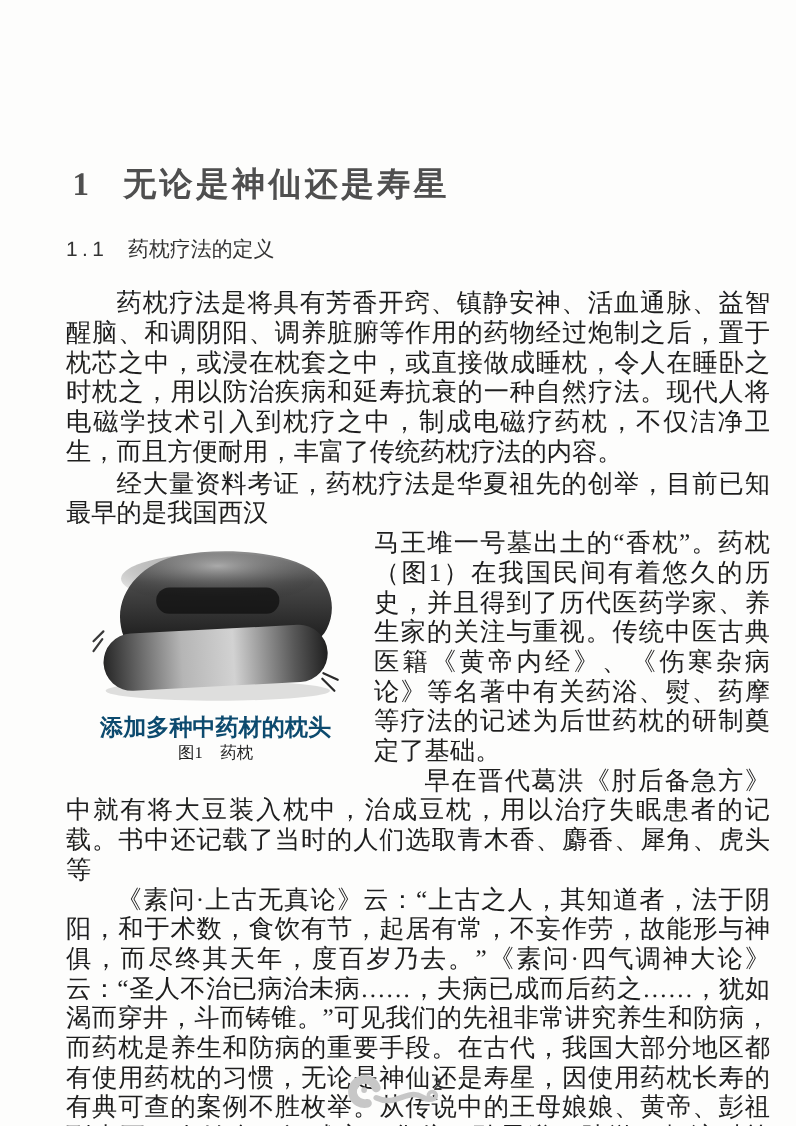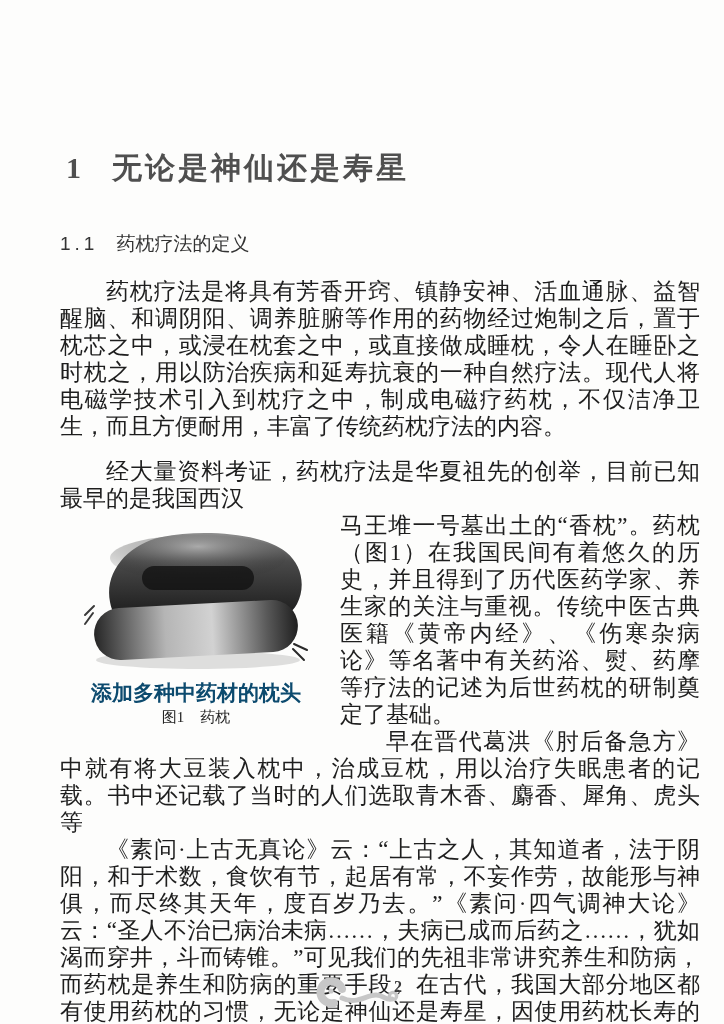--- a/index.html
+++ b/index.html
@@ -24,32 +24,32 @@
     letter-spacing:3px; line-height:40px;
   }
   
   .section-h{
     display:flex; align-items:baseline; gap:18px;
     font-family:"Liberation Sans","DejaVu Sans",sans-serif;
     font-weight:400; font-size:19px; color:#333;
     line-height:28px;
   }
   .section-h .num{letter-spacing:4px;}
-  .h11{margin-top:42px;}
+  .h11{margin-top:26px;}
   .h12{margin-top:16px;}
   
   .body-p{
     font-size:23px; line-height:27px;
     text-align:justify;
     margin:0;
     letter-spacing:0;
   }
   .indent{text-indent:2em;}
   .p-def{margin-top:20px;}
-  .p-lead{margin-top:18px;}
+  .p-lead{margin-top:2px;}
   .fill-last{text-align-last:justify;}
   
   .fig{
     float:left;
     width:236px;
     margin:6px 26px 8px 18px;
     text-align:center;
   }
   .fig svg.photo{display:block; width:236px; height:156px;}
   .fig .cap1{

